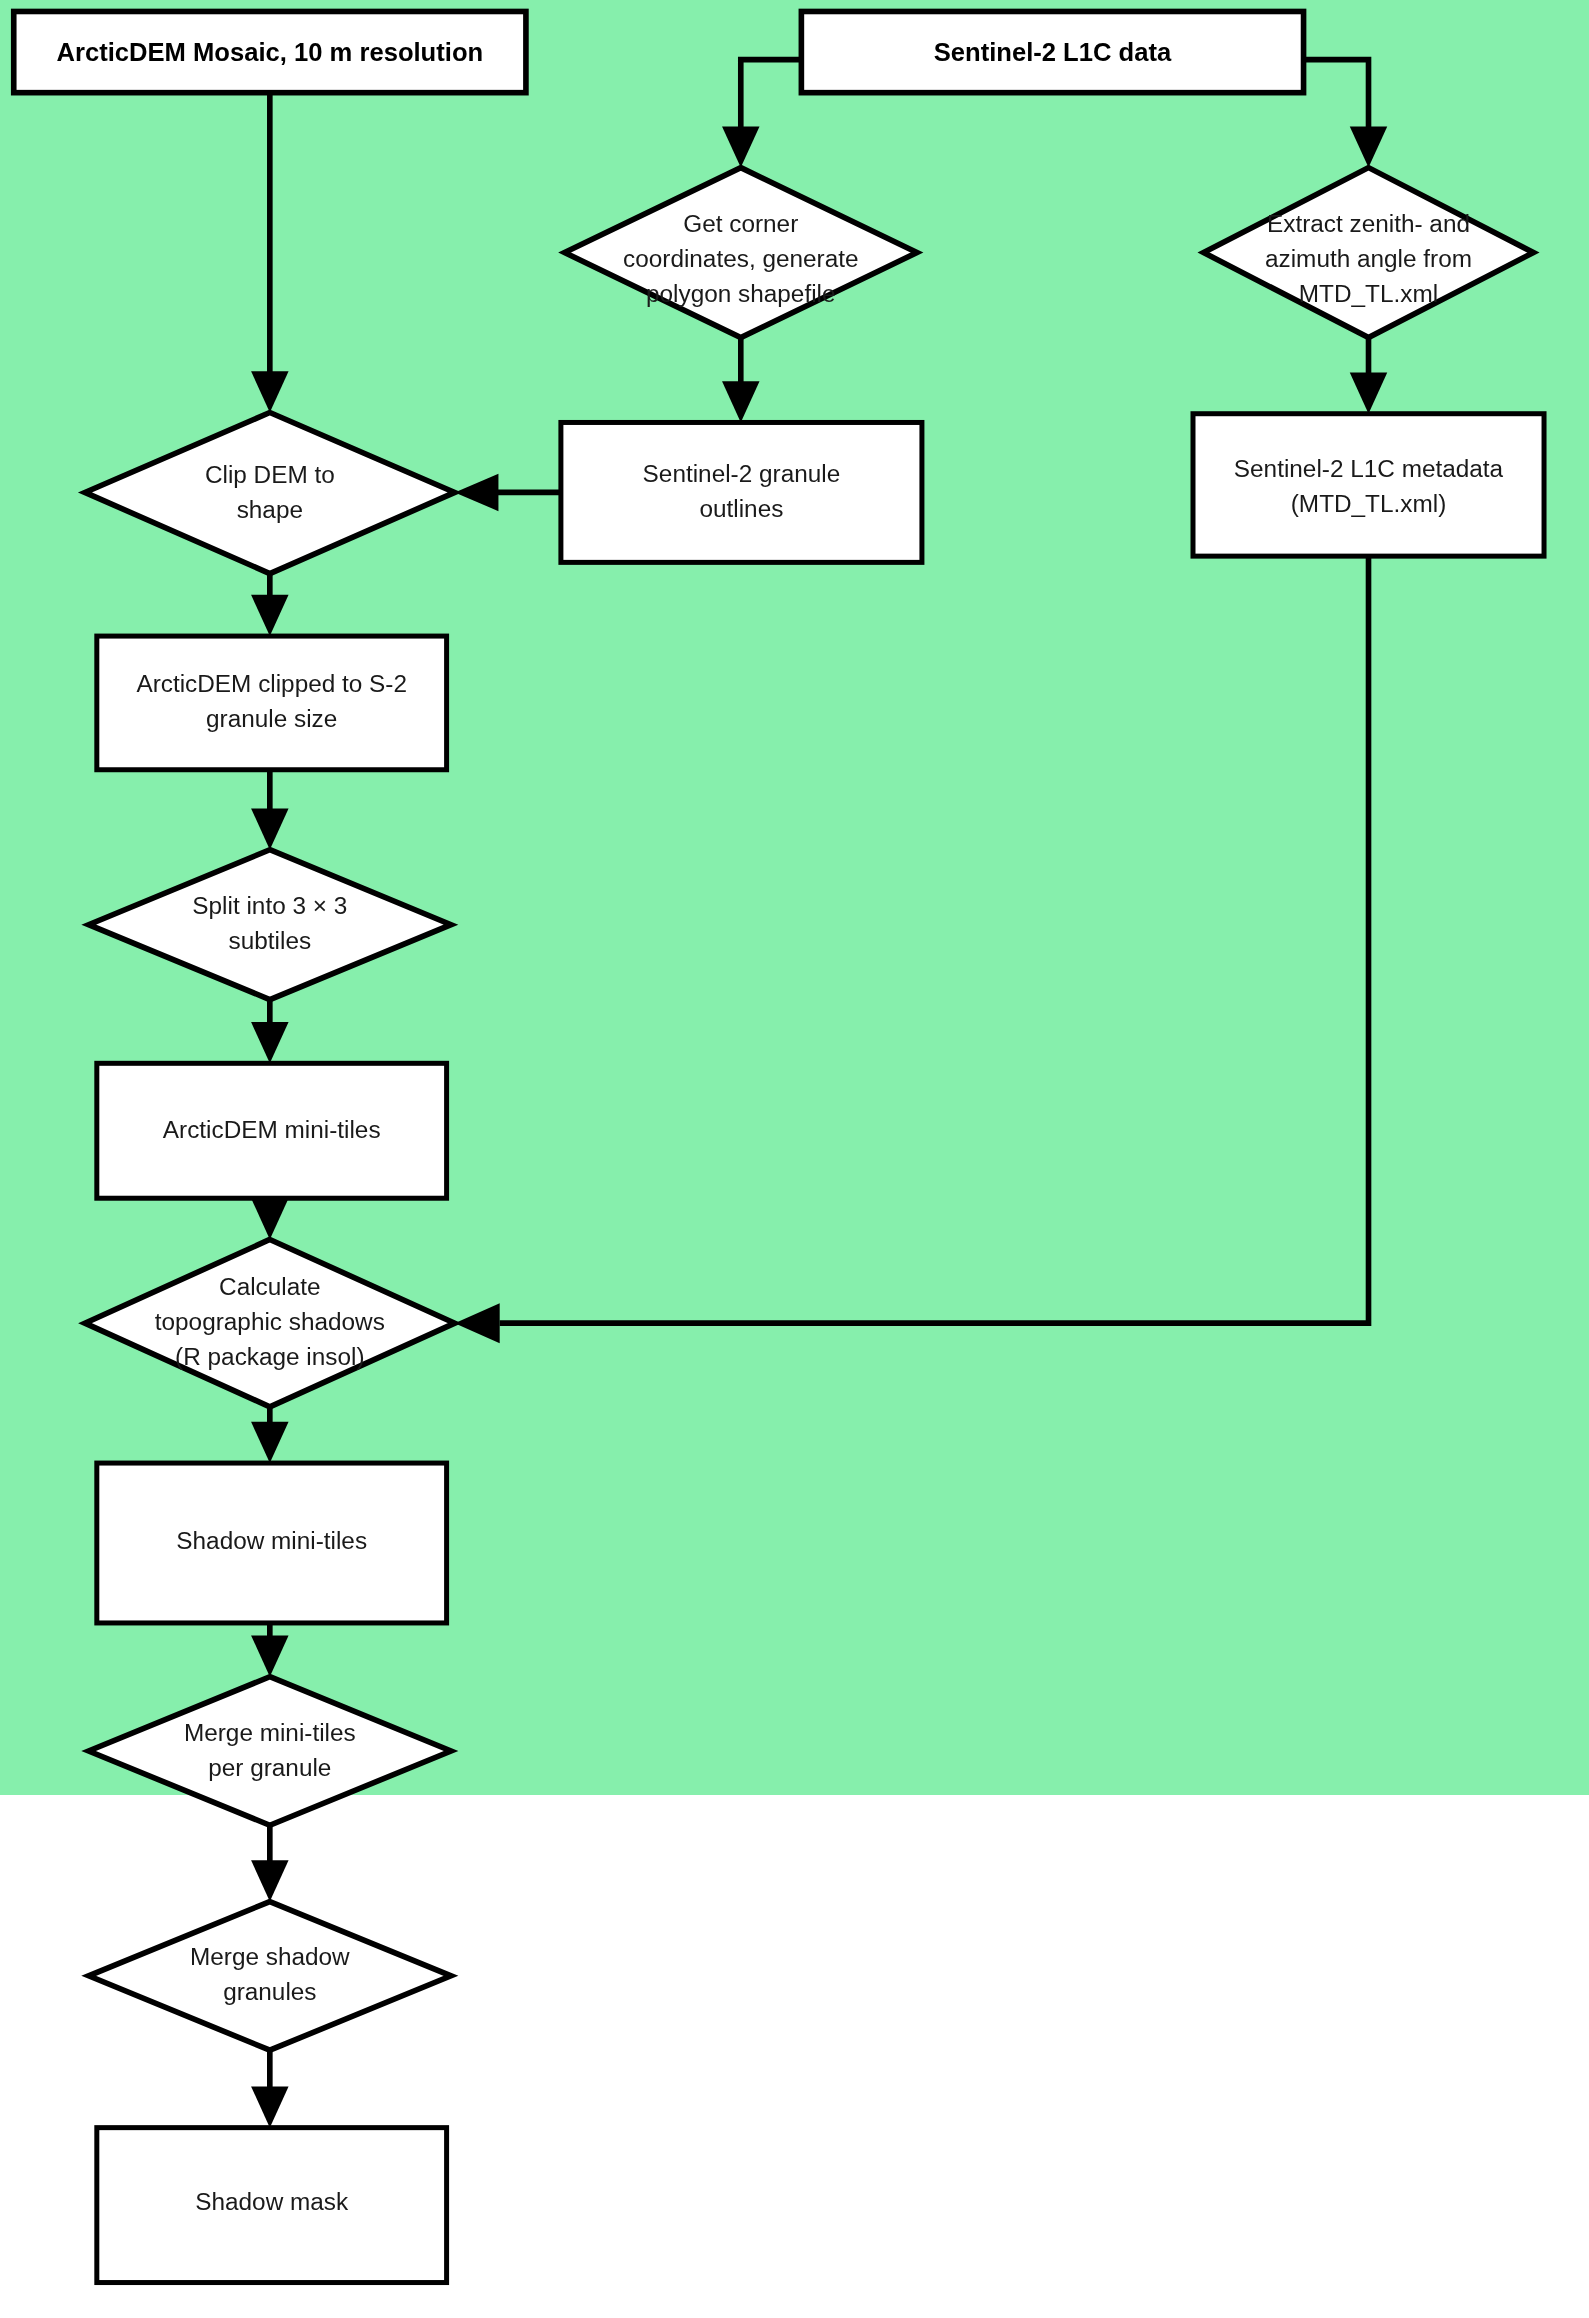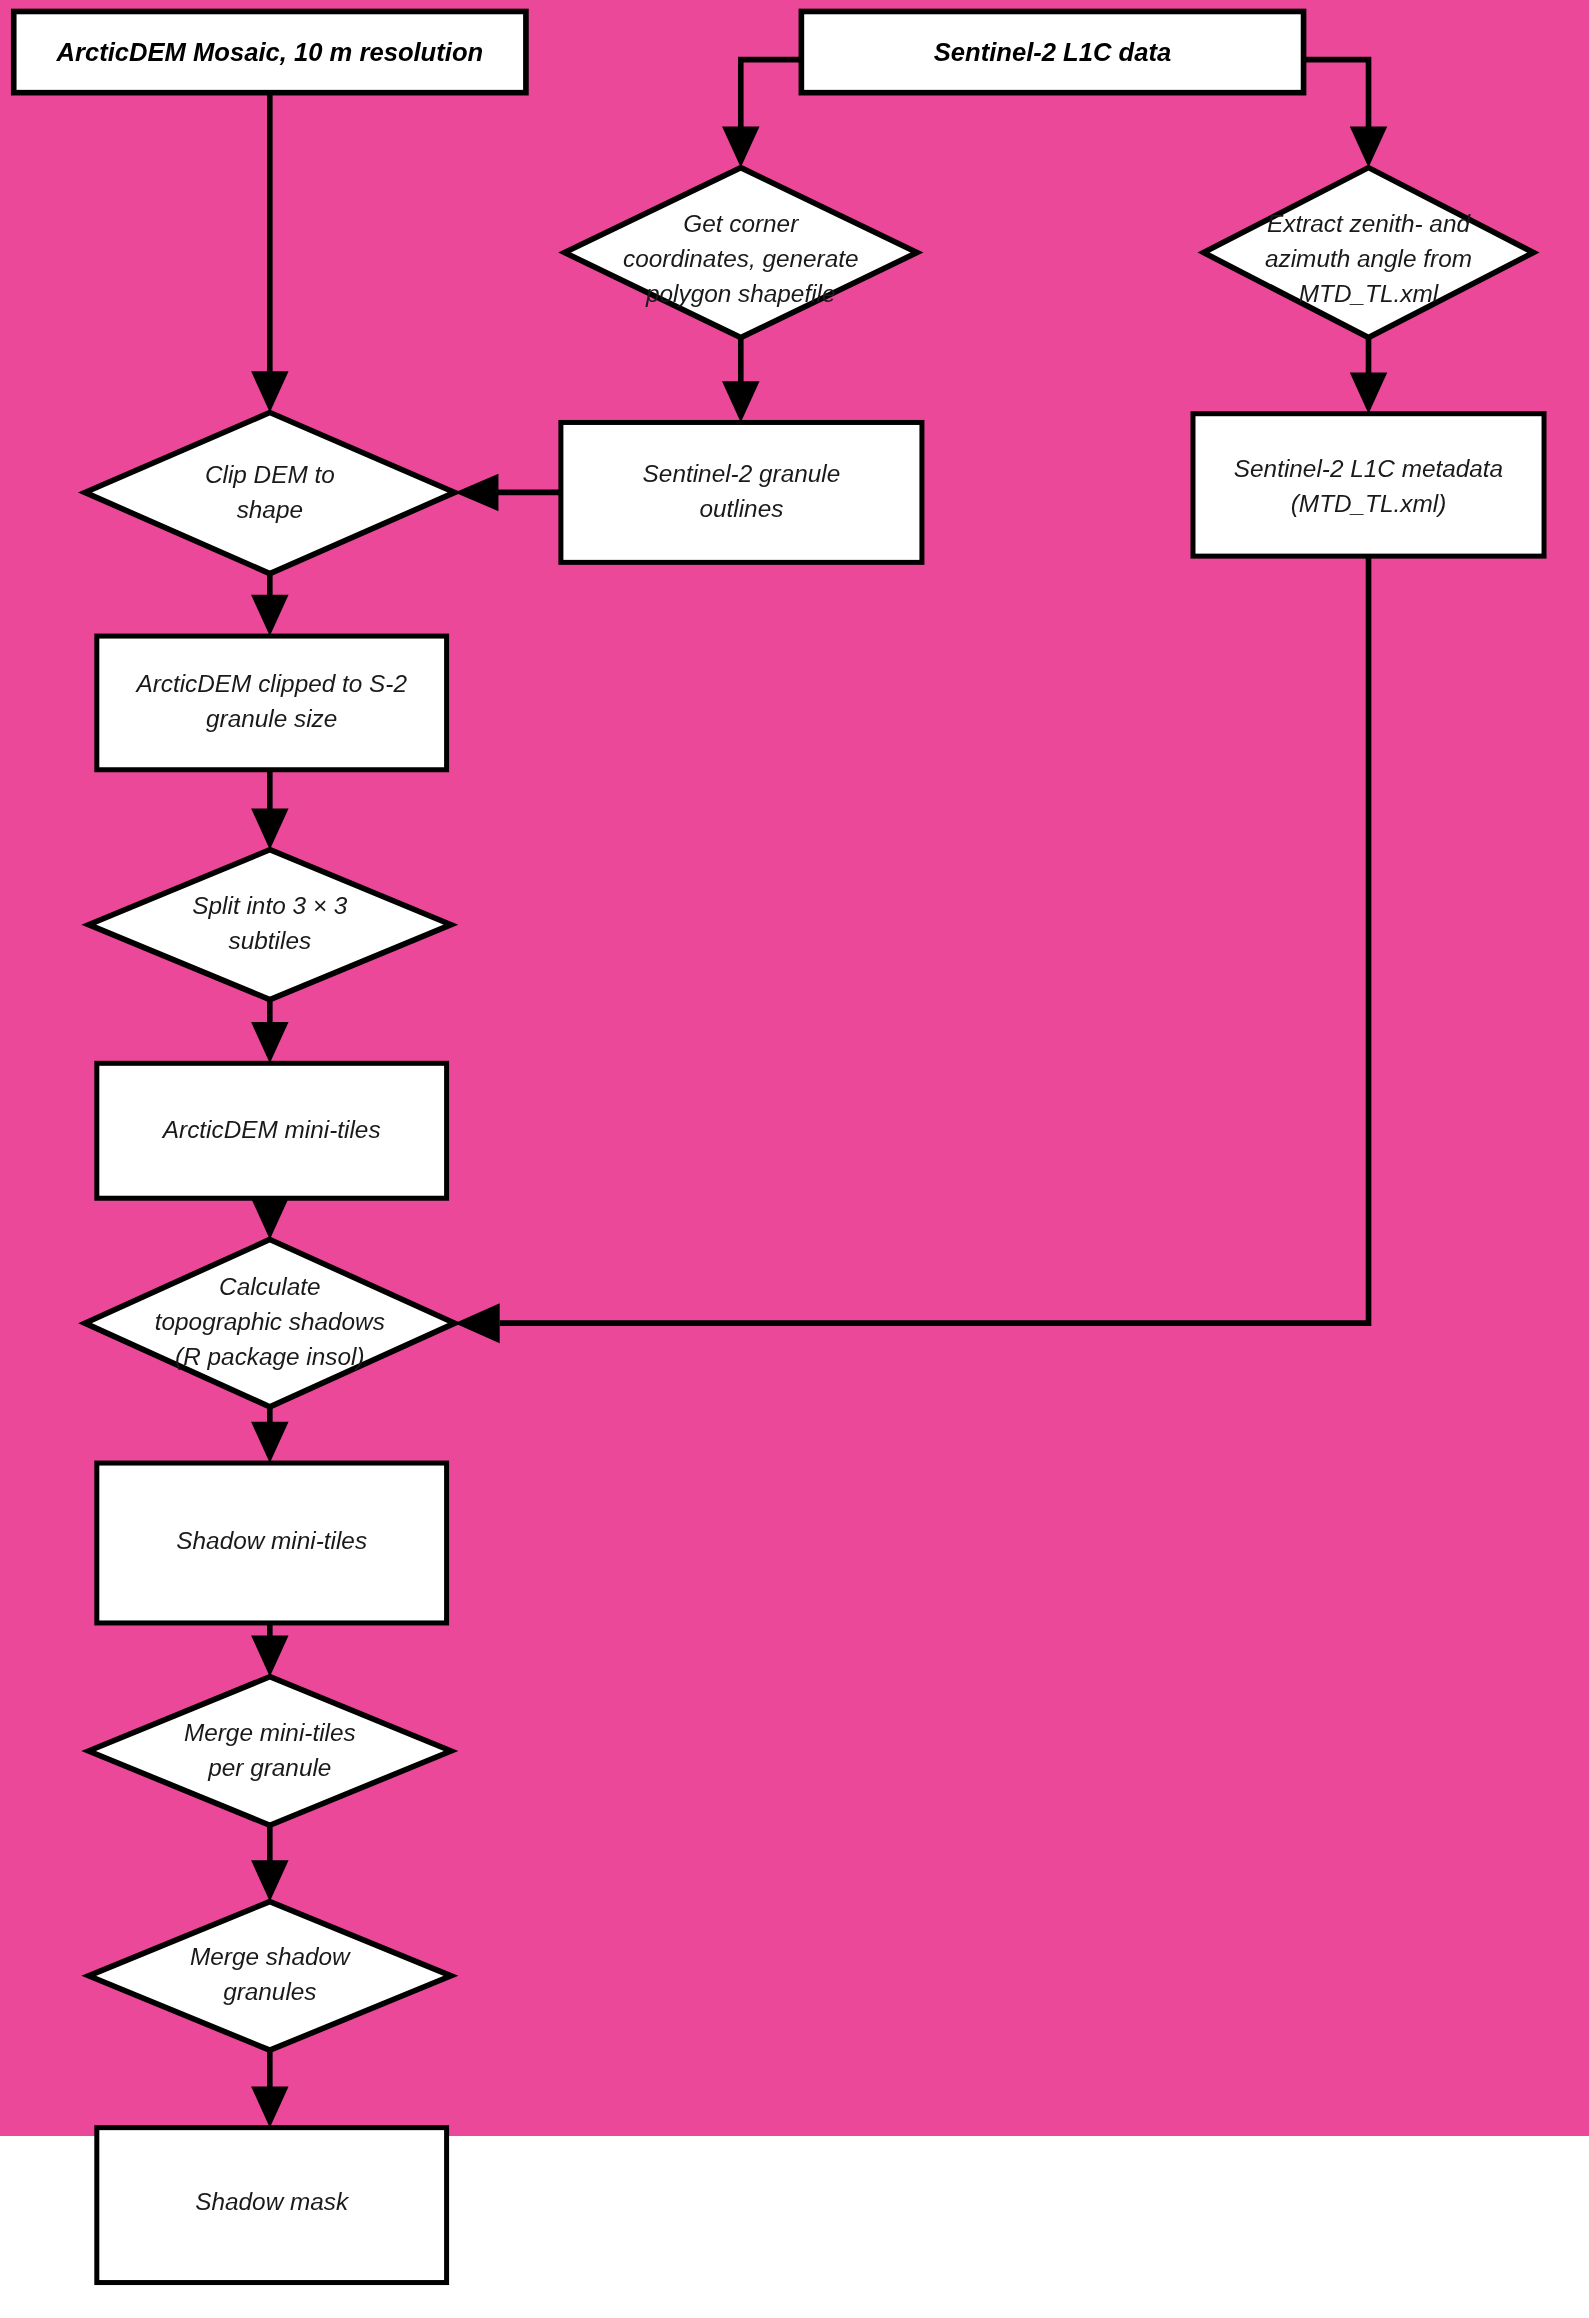--- a/index.html
+++ b/index.html
@@ -9,23 +9,22 @@
   }
   body {
     width: 1589px;
     height: 2319px;
     font-family: "Liberation Sans", sans-serif;
     overflow: hidden;
   }
   #flowchart-root {
     position: relative;
     width: 1589px;
-    height: 2136px;
-    background: #ec4899;
-    font-style: italic;
+    height: 1795px;
+    background: #86efac;
   }
   svg.diagram {
     display: block;
     width: 1589px;
     height: 2319px;
   }
   .node-shape {
     fill: #ffffff;
     stroke: #000000;
     stroke-width: 9;

